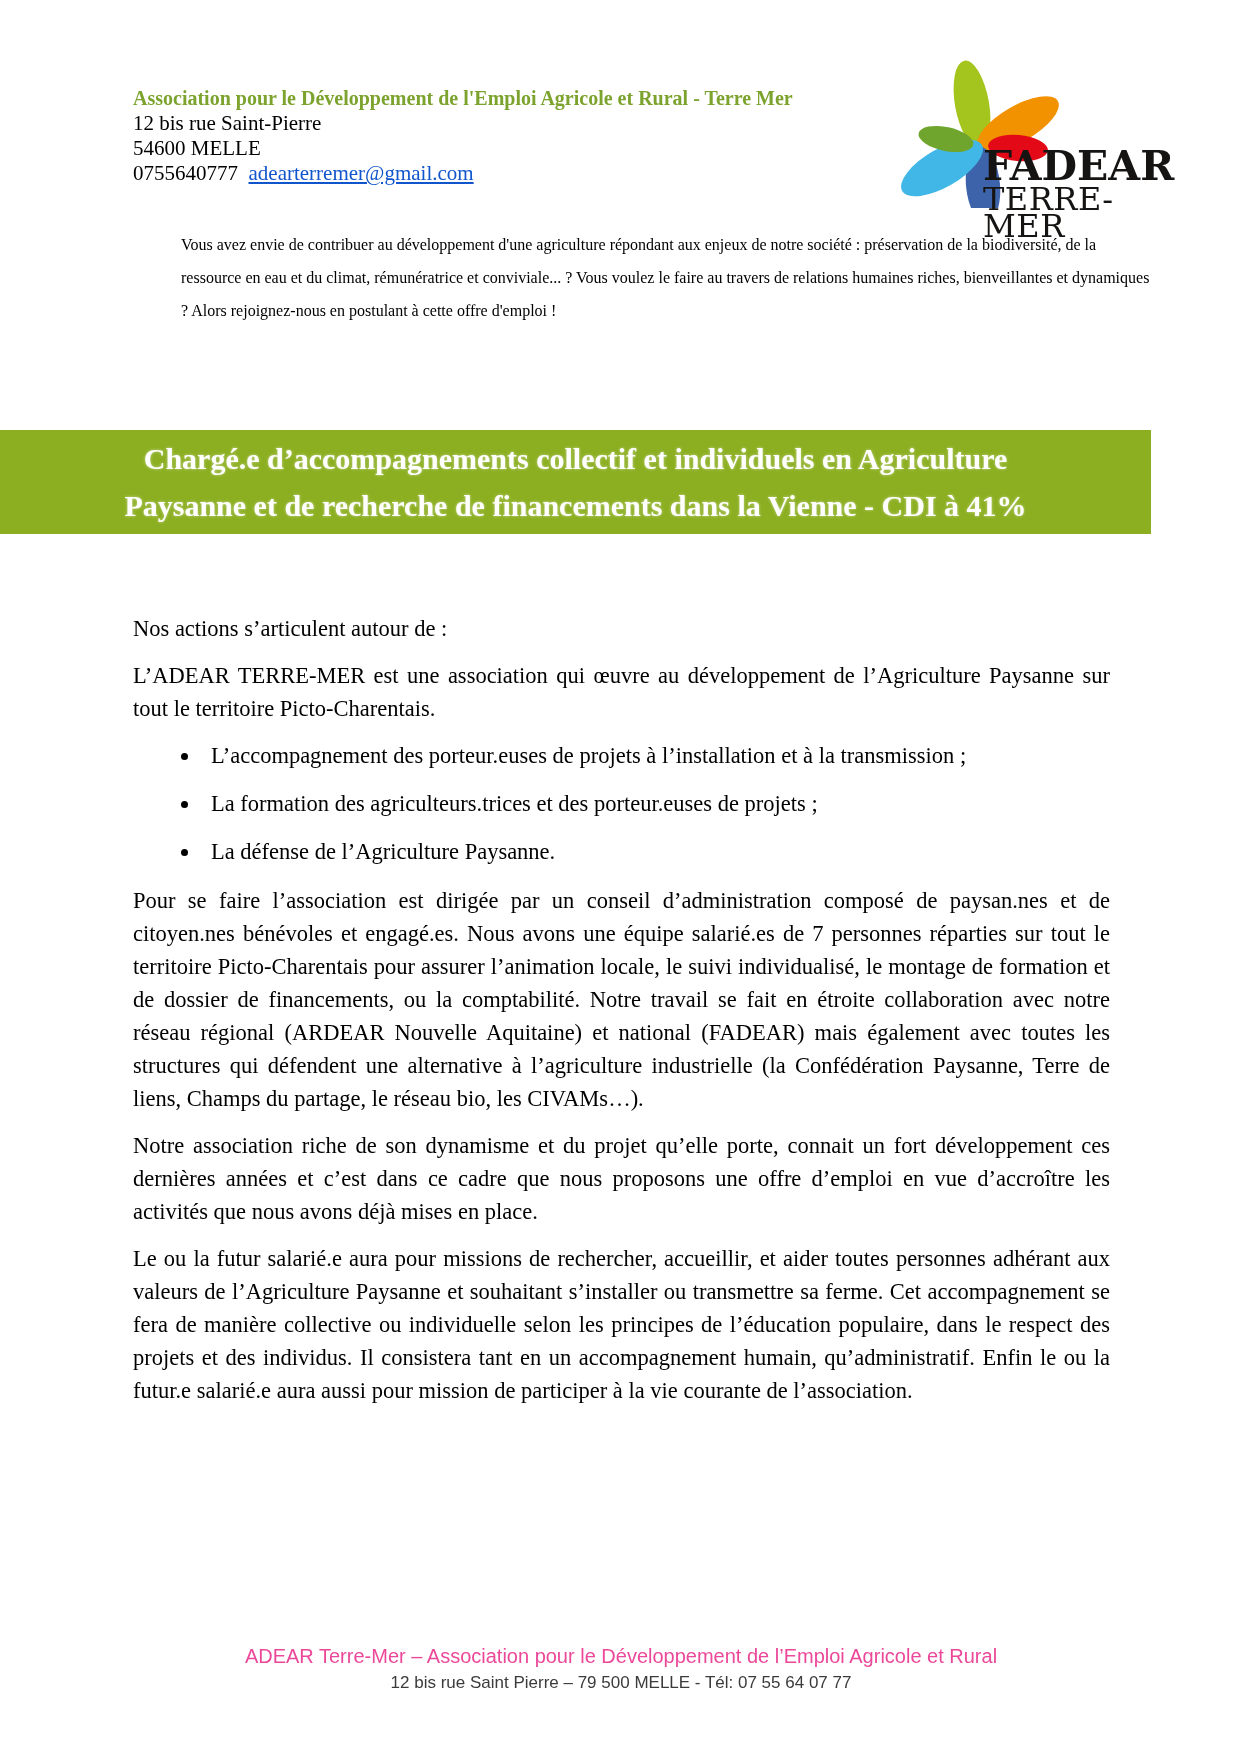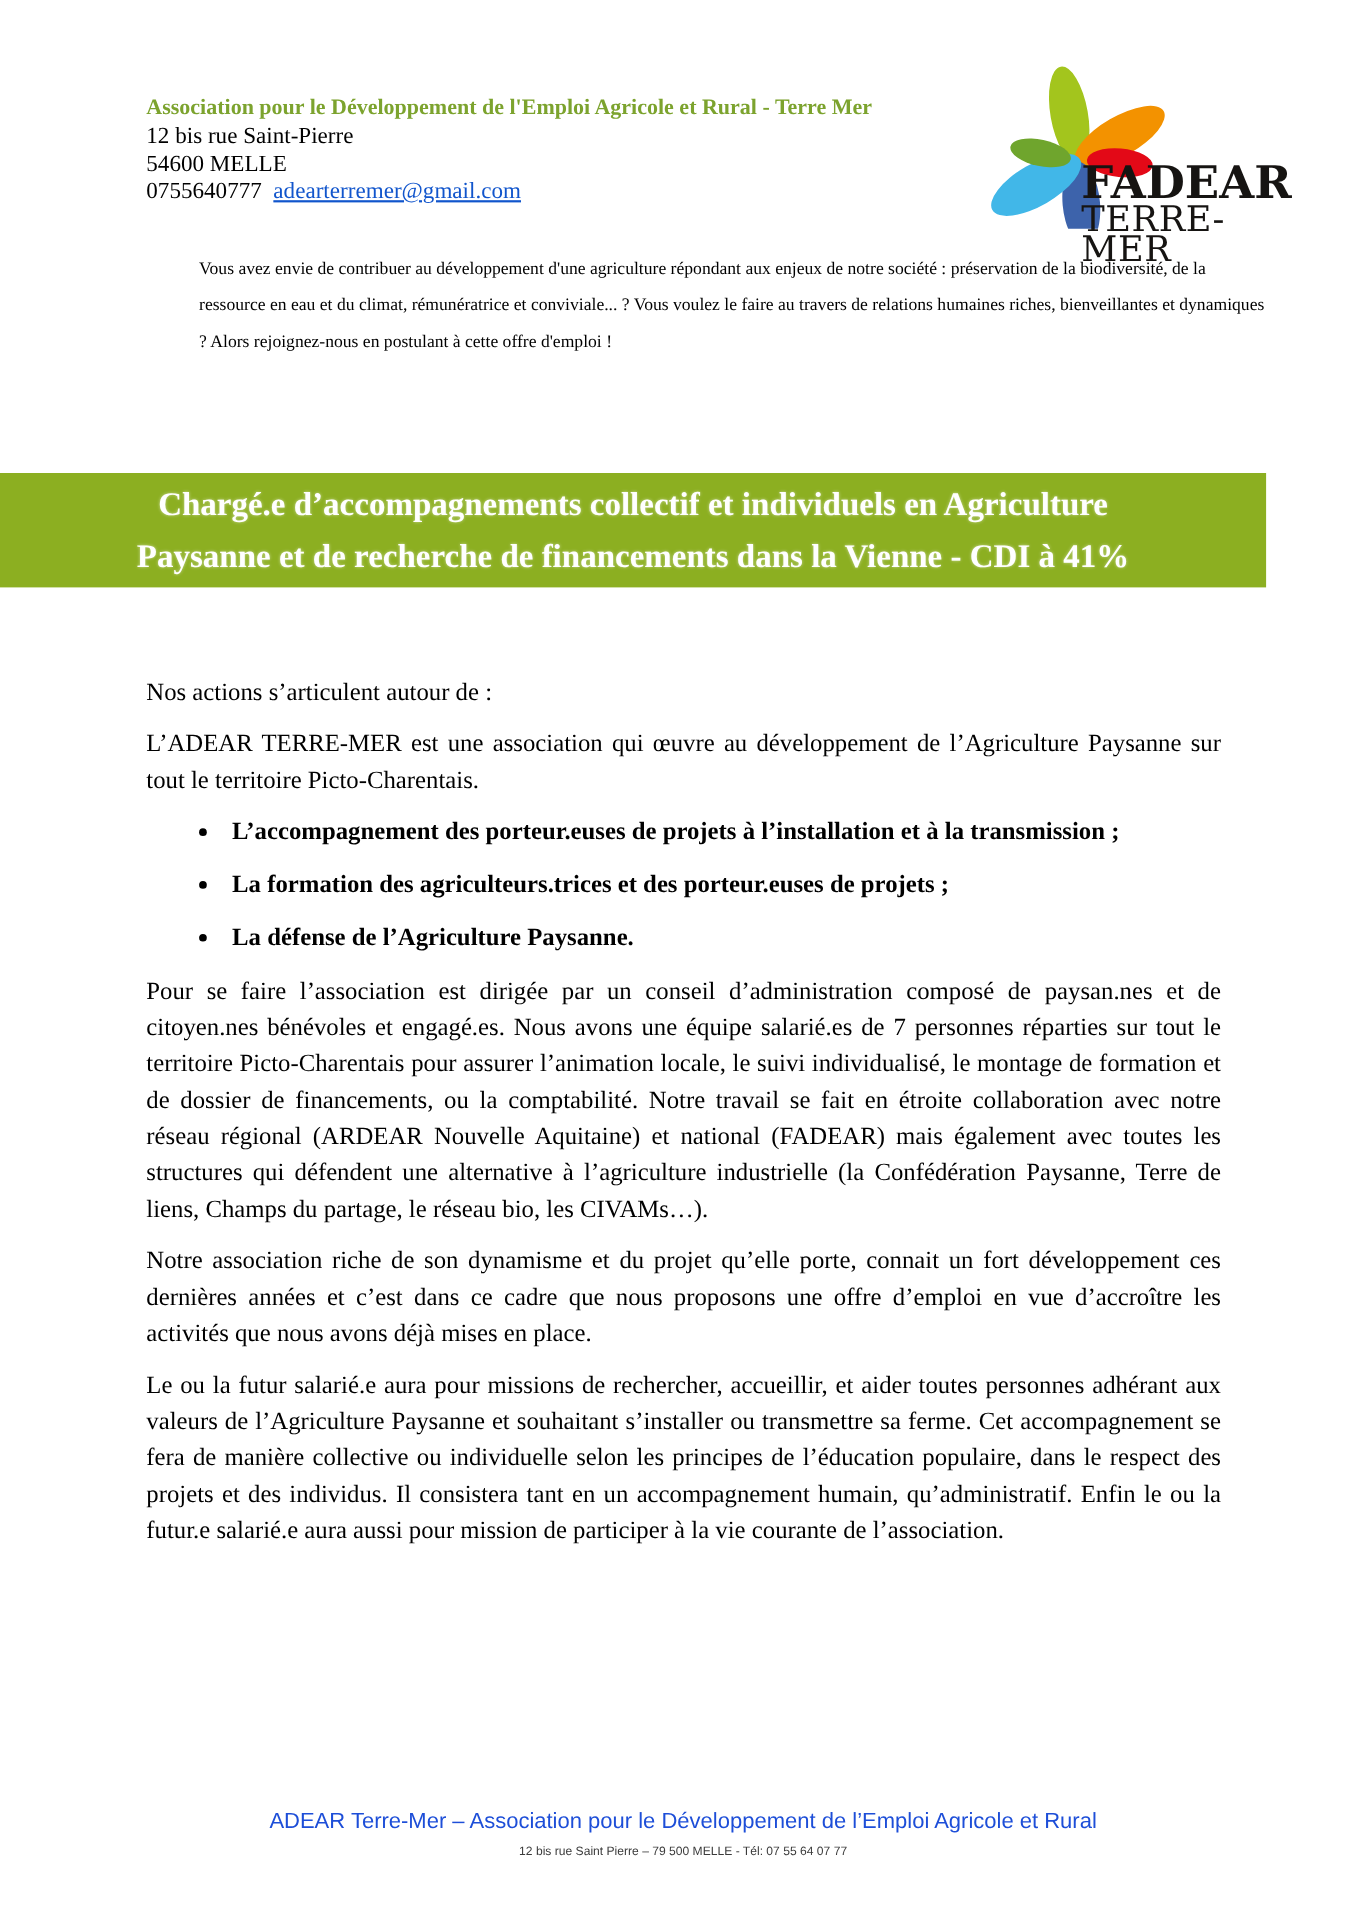--- a/index.html
+++ b/index.html
@@ -60,29 +60,29 @@
     text-shadow:0 0 3px rgba(255,255,255,0.55);
   }
 
   
   .body-text {
     position:absolute; left:133px; top:612px; width:977px;
     font-size:22.5px; line-height:33px; text-align:justify;
   }
   .body-text p { margin-bottom:14px; }
   .body-text ul { margin:4px 0 16px 0; padding-left:68px; list-style:disc; }
-  .body-text li { padding-left:10px; margin-bottom:15px; text-align:left;font-weight:bold; }
+  .body-text li { padding-left:10px; margin-bottom:15px; text-align:left; }
 
   
   .footer {
     position:absolute; left:0; top:1643px; width:1242px;
     text-align:center; font-family:"Liberation Sans", sans-serif;
   }
   .footer-line1 { font-size:20px; line-height:26px; margin-bottom:4px; }
-  .footer-line2 { font-size:11px; line-height:20px; color:#3b3b3b; }
+  .footer-line2 { font-size:17px; line-height:20px; color:#3b3b3b; }
 </style>
 </head>
 <body>
 
 <div class="page">
 
   <div class="header-block">
     <div class="org-name" style="color: rgb(124, 163, 46);">Association pour le Développement de l'Emploi Agricole et Rural - Terre Mer</div>
     <div class="header-line">12 bis rue Saint-Pierre</div>
     <div class="header-line">54600 MELLE</div>
@@ -121,17 +121,17 @@
       <li>L’accompagnement des porteur.euses de projets à l’installation et à la transmission ;</li>
       <li>La formation des agriculteurs.trices et des porteur.euses de projets ;</li>
       <li>La défense de l’Agriculture Paysanne.</li>
     </ul>
     <p>Pour se faire l’association est dirigée par un conseil d’administration composé de paysan.nes et de citoyen.nes bénévoles et engagé.es. Nous avons une équipe salarié.es de 7 personnes réparties sur tout le territoire Picto-Charentais pour assurer l’animation locale, le suivi individualisé, le montage de formation et de dossier de financements, ou la comptabilité. Notre travail se fait en étroite collaboration avec notre réseau régional (ARDEAR Nouvelle Aquitaine) et national (FADEAR) mais également avec toutes les structures qui défendent une alternative à l’agriculture industrielle (la Confédération Paysanne, Terre de liens, Champs du partage, le réseau bio, les CIVAMs…).</p>
     <p>Notre association riche de son dynamisme et du projet qu’elle porte, connait un fort développement ces dernières années et c’est dans ce cadre que nous proposons une offre d’emploi en vue d’accroître les activités que nous avons déjà mises en place.</p>
     <p>Le ou la futur salarié.e aura pour missions de rechercher, accueillir, et aider toutes personnes adhérant aux valeurs de l’Agriculture Paysanne et souhaitant s’installer ou transmettre sa ferme. Cet accompagnement se fera de manière collective ou individuelle selon les principes de l’éducation populaire, dans le respect des projets et des individus. Il consistera tant en un accompagnement humain, qu’administratif. Enfin le ou la futur.e salarié.e aura aussi pour mission de participer à la vie courante de l’association.</p>
   </div>
 
   <div class="footer">
-    <div class="footer-line1" style="color: #1d4ed8;">ADEAR Terre-Mer – Association pour le Développement de l’Emploi Agricole et Rural</div>
+    <div class="footer-line1" style="color: #ec4899;">ADEAR Terre-Mer – Association pour le Développement de l’Emploi Agricole et Rural</div>
     <div class="footer-line2">12 bis rue Saint Pierre – 79 500 MELLE - Tél: 07 55 64 07 77</div>
   </div>
 
 </div>
 
 </body></html>

